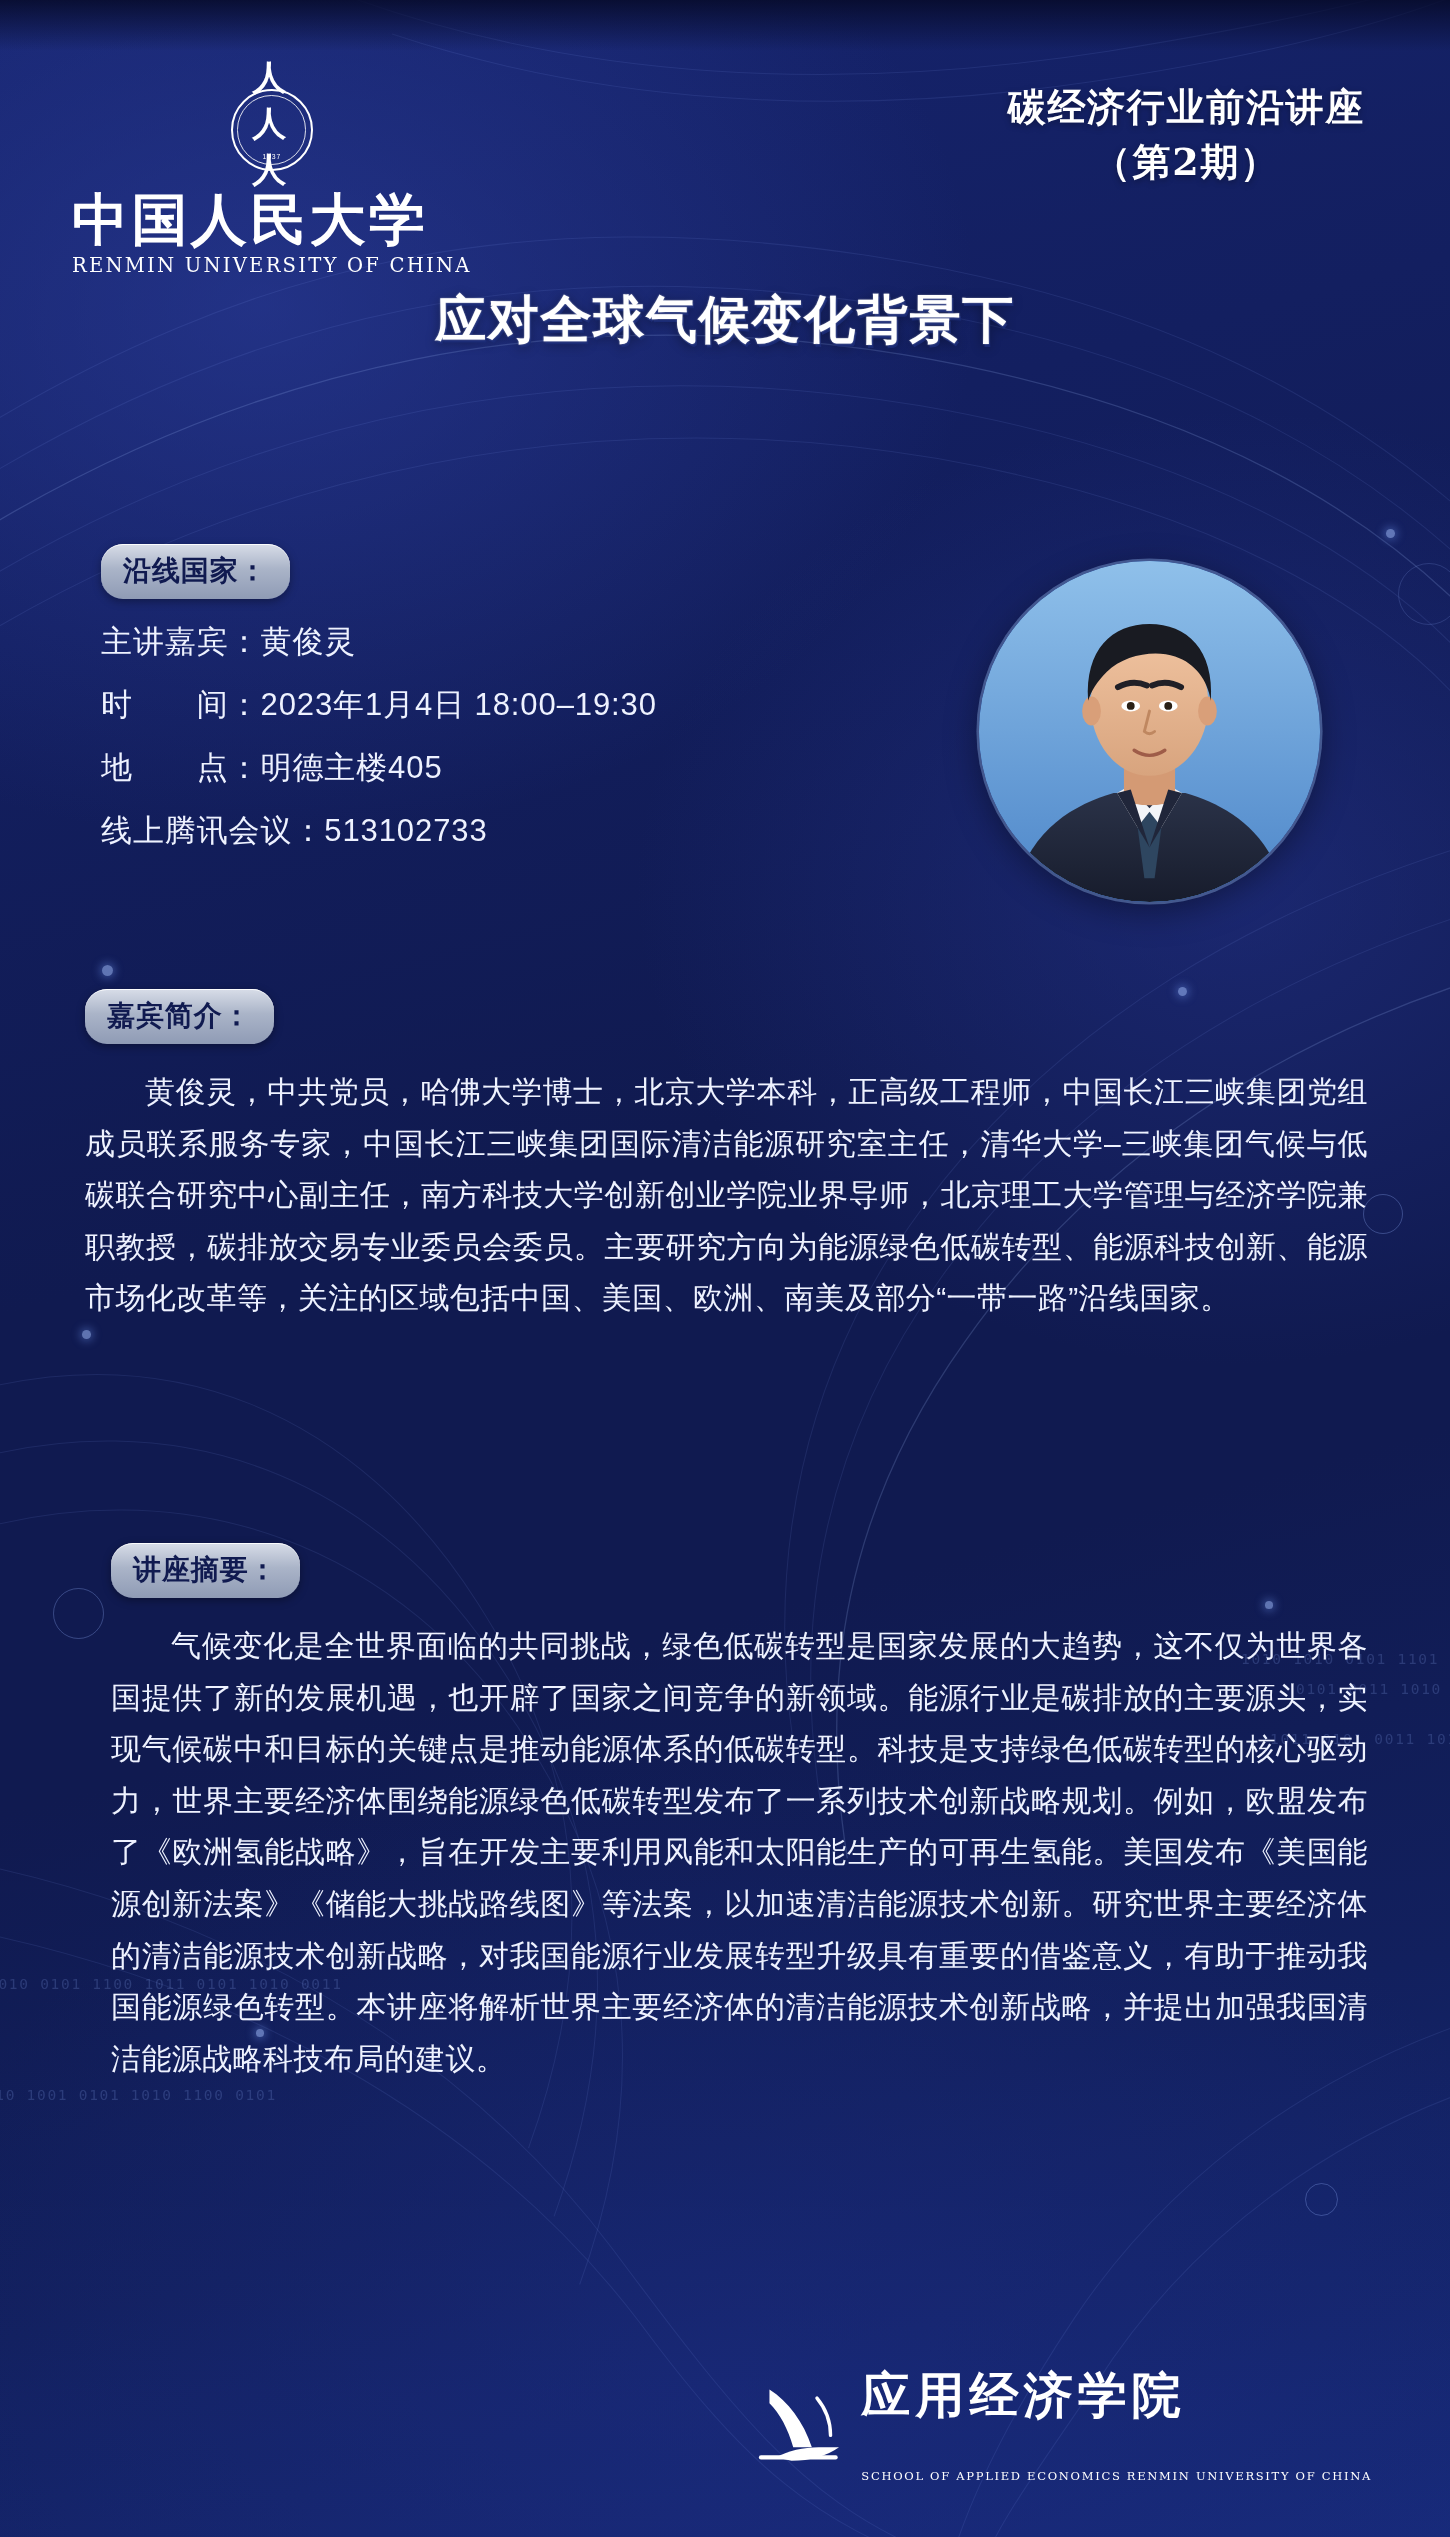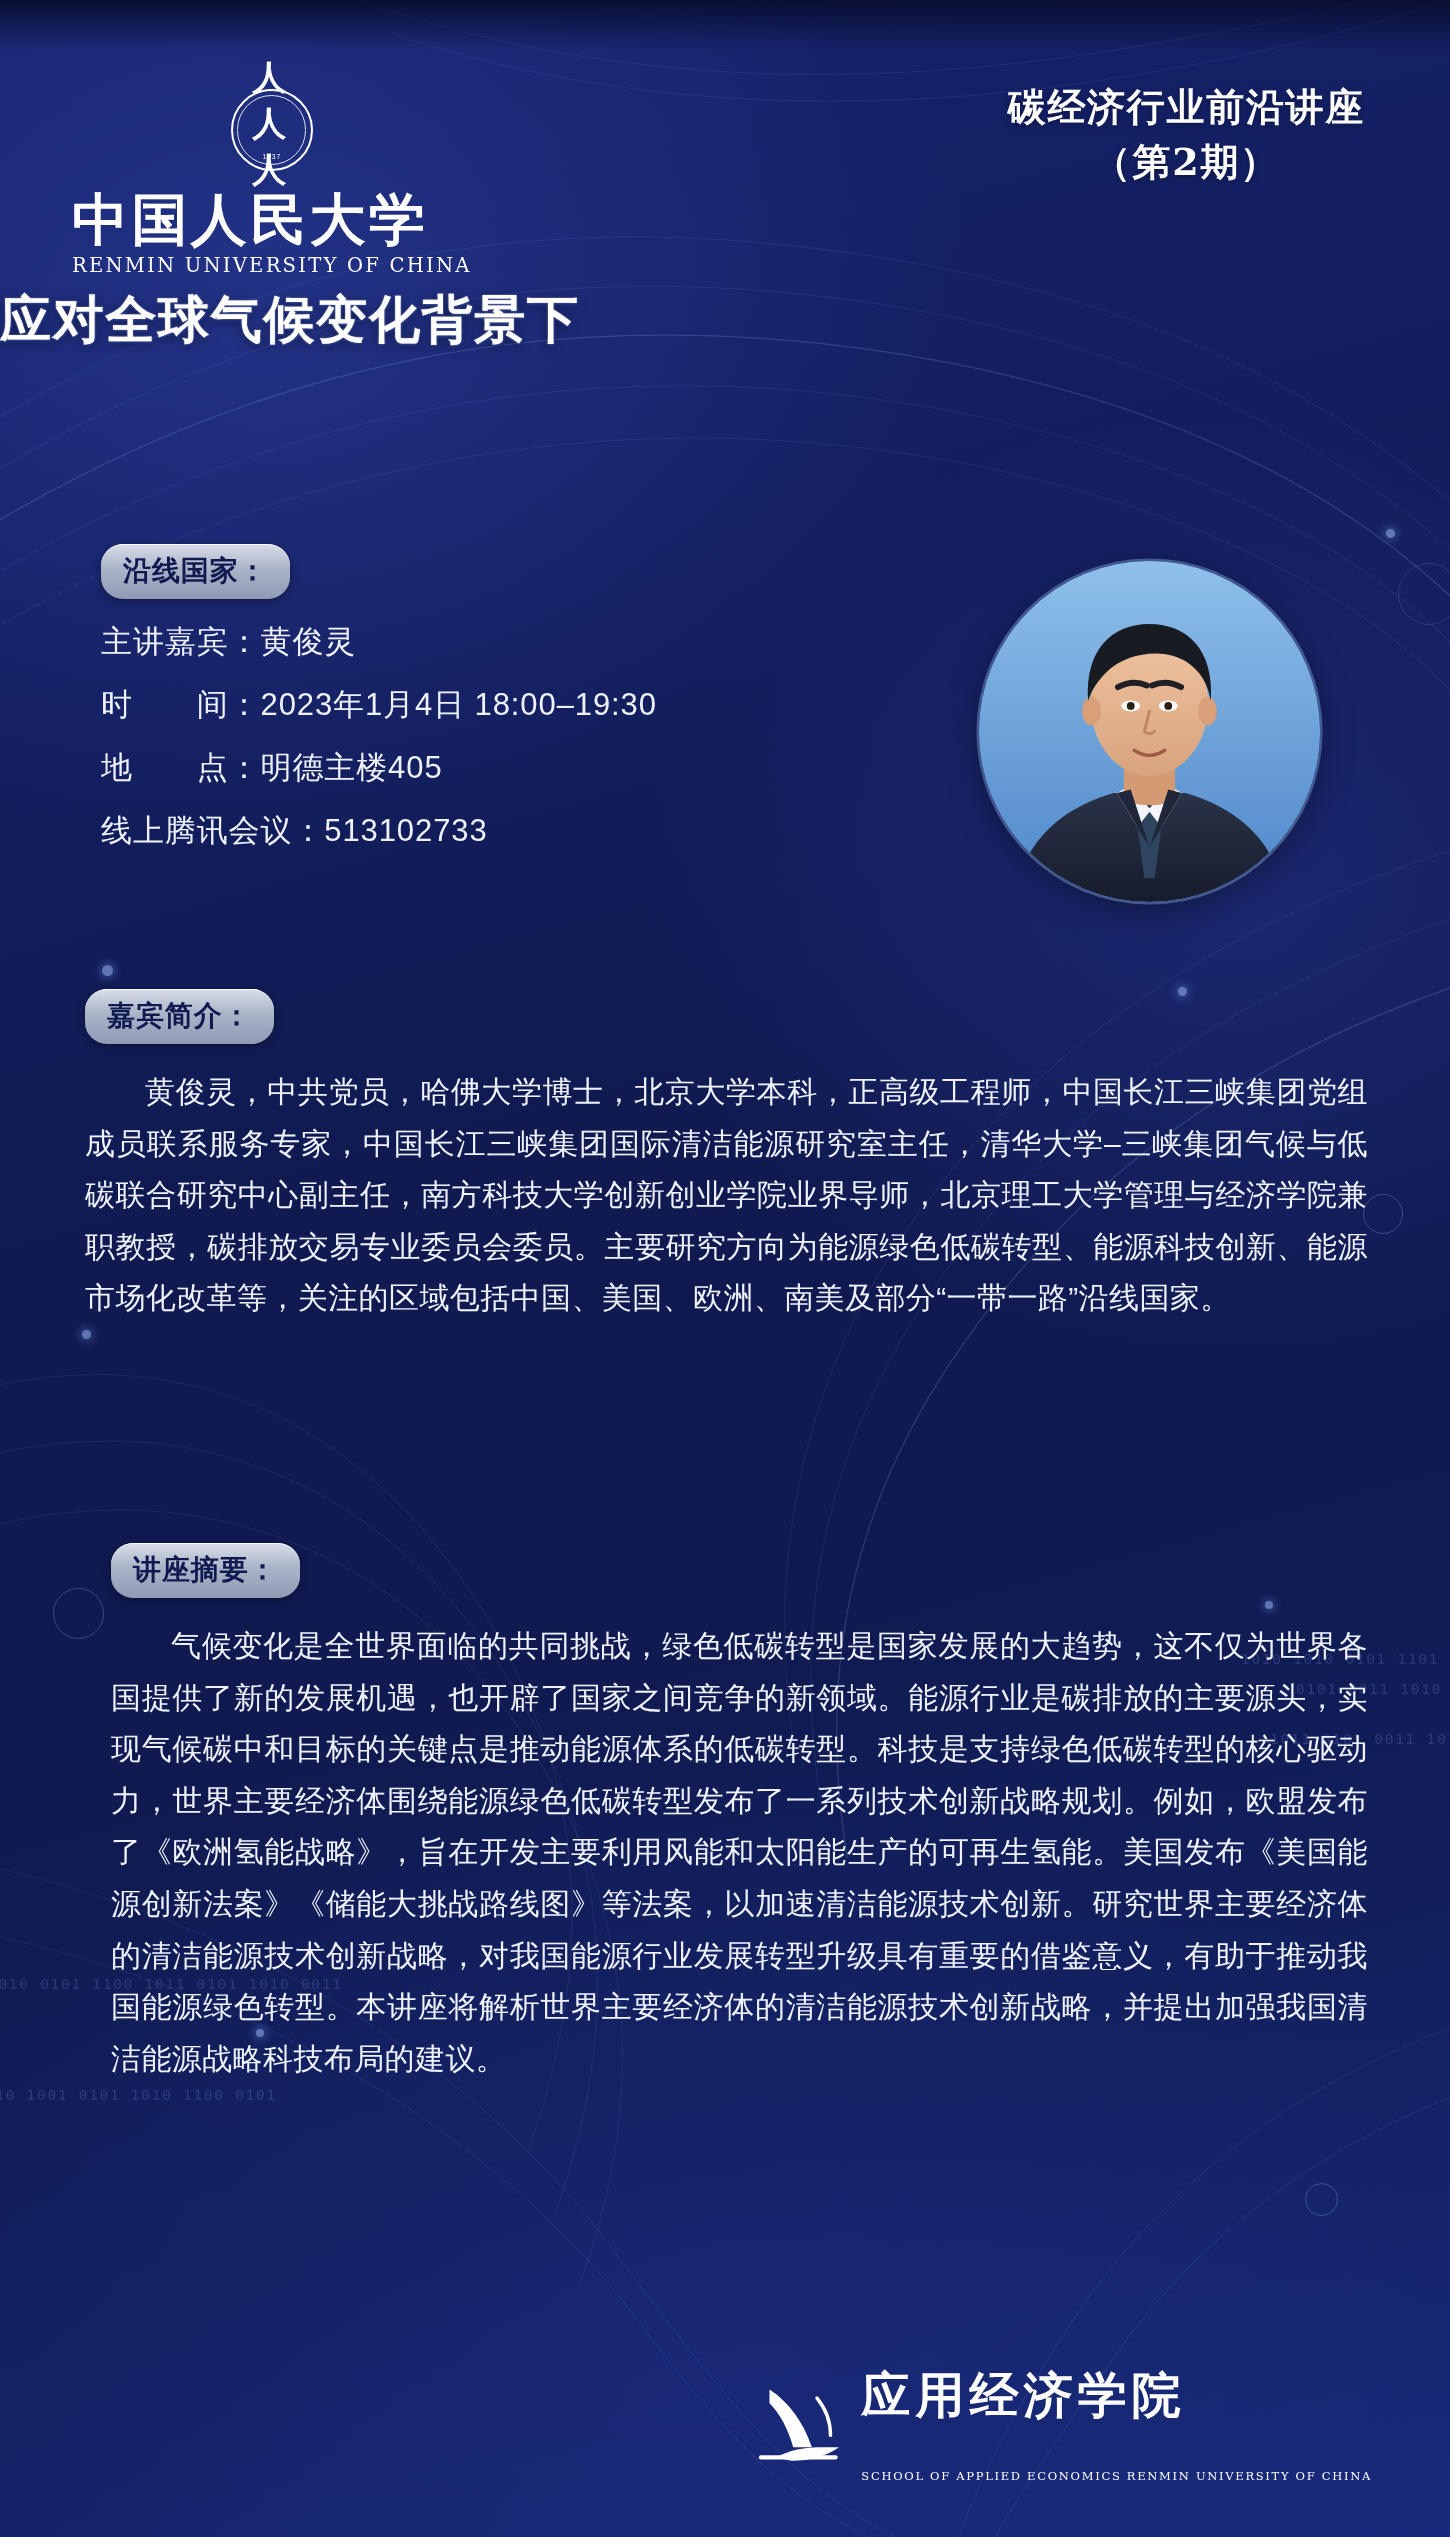--- a/index.html
+++ b/index.html
@@ -131,21 +131,21 @@
     font-family: "DejaVu Serif", "Liberation Serif", serif;
     font-weight: 700;
   }
   .series-line1 { font-size: 38px; letter-spacing: 1.7px; text-shadow: 0 1.7px 6.8px rgba(0,0,0,0.35); }
   .series-line2 { font-size: 38px; letter-spacing: 1.7px; margin-top: 4px; text-shadow: 0 1.7px 6.8px rgba(0,0,0,0.35); }
 
   
   .title-wrap {
     position: absolute;
     top: 286px; left: 0; right: 0;
-    text-align: left;
+    text-align: center;
   }
   .title-line {
     font-family: "DejaVu Sans", "Liberation Sans", sans-serif;
     font-weight: 700;
     color: #ffffff;
     letter-spacing: 1.7px;
     text-shadow:
       0 0 1.7px rgba(255,255,255,0.55),
       1.7px 2.6px 0px rgba(28,44,120,0.9),
       0 3.4px 12px rgba(0,0,0,0.45);

